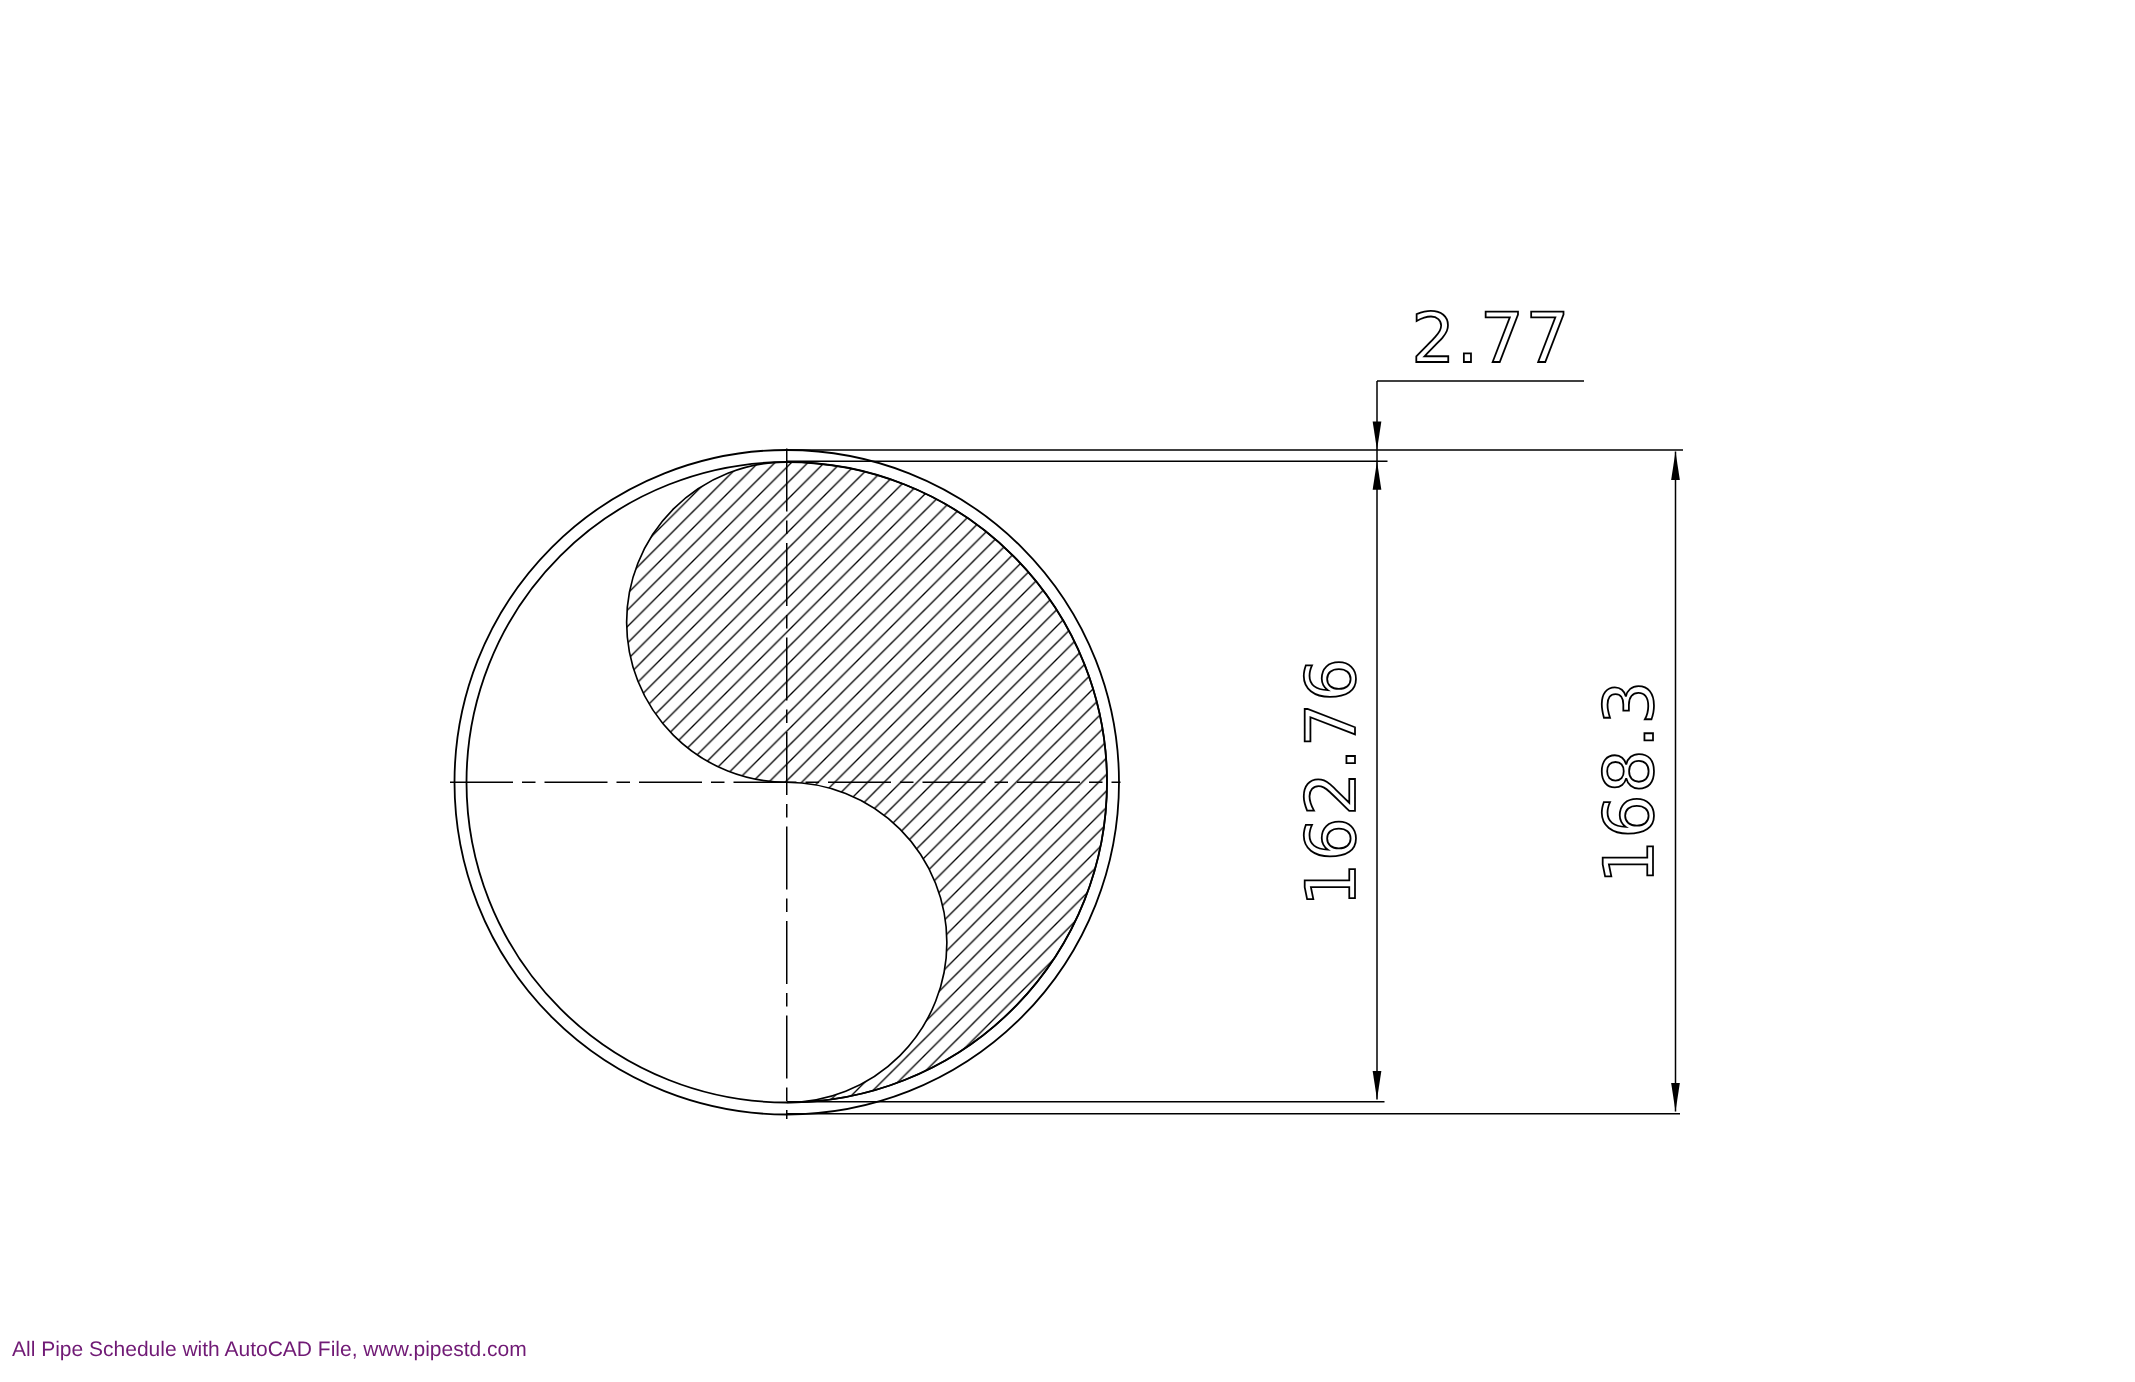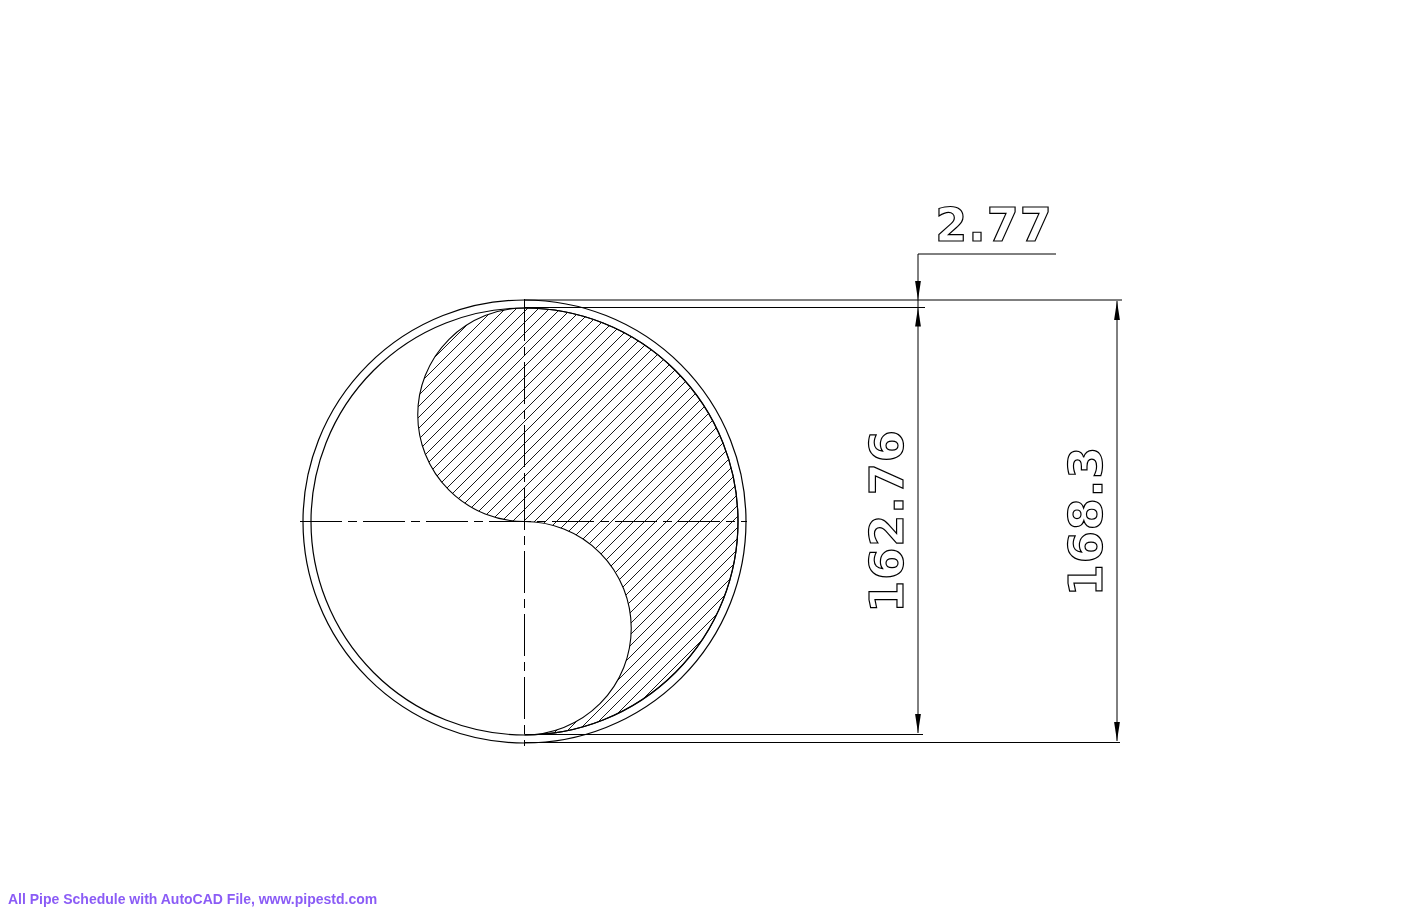--- a/index.html
+++ b/index.html
@@ -9,21 +9,20 @@
     width: 1423px;
     height: 921px;
     overflow: hidden;
     font-family: "Liberation Sans", sans-serif;
   }
   .canvas {
     position: relative;
     width: 1203px;
     height: 921px;
     background: #ffffff;
-    font-weight: bold;
   }
   svg { display: block; }
   .thin-line {
     stroke: #000000;
     stroke-width: 1.2;
     fill: none;
   }
   .dim-line {
     stroke: #000000;
     stroke-width: 1;
@@ -46,21 +45,21 @@
     stroke: #000000;
     stroke-width: 1.2;
     letter-spacing: 1px;
   }
   .footer-note {
     position: absolute;
     left: 8px;
     top: 891px;
     font-family: "Liberation Sans", sans-serif;
     font-size: 14px;
-    color: #8b5cf6;
+    color: #701a75;
     white-space: nowrap;
   }
 </style>
 </head>
 <body>
 
 <div class="canvas">
   <svg width="1423" height="921" viewBox="0 0 1423 921">
     <defs>
       <pattern id="hatch" patternUnits="userSpaceOnUse" width="11" height="11">

